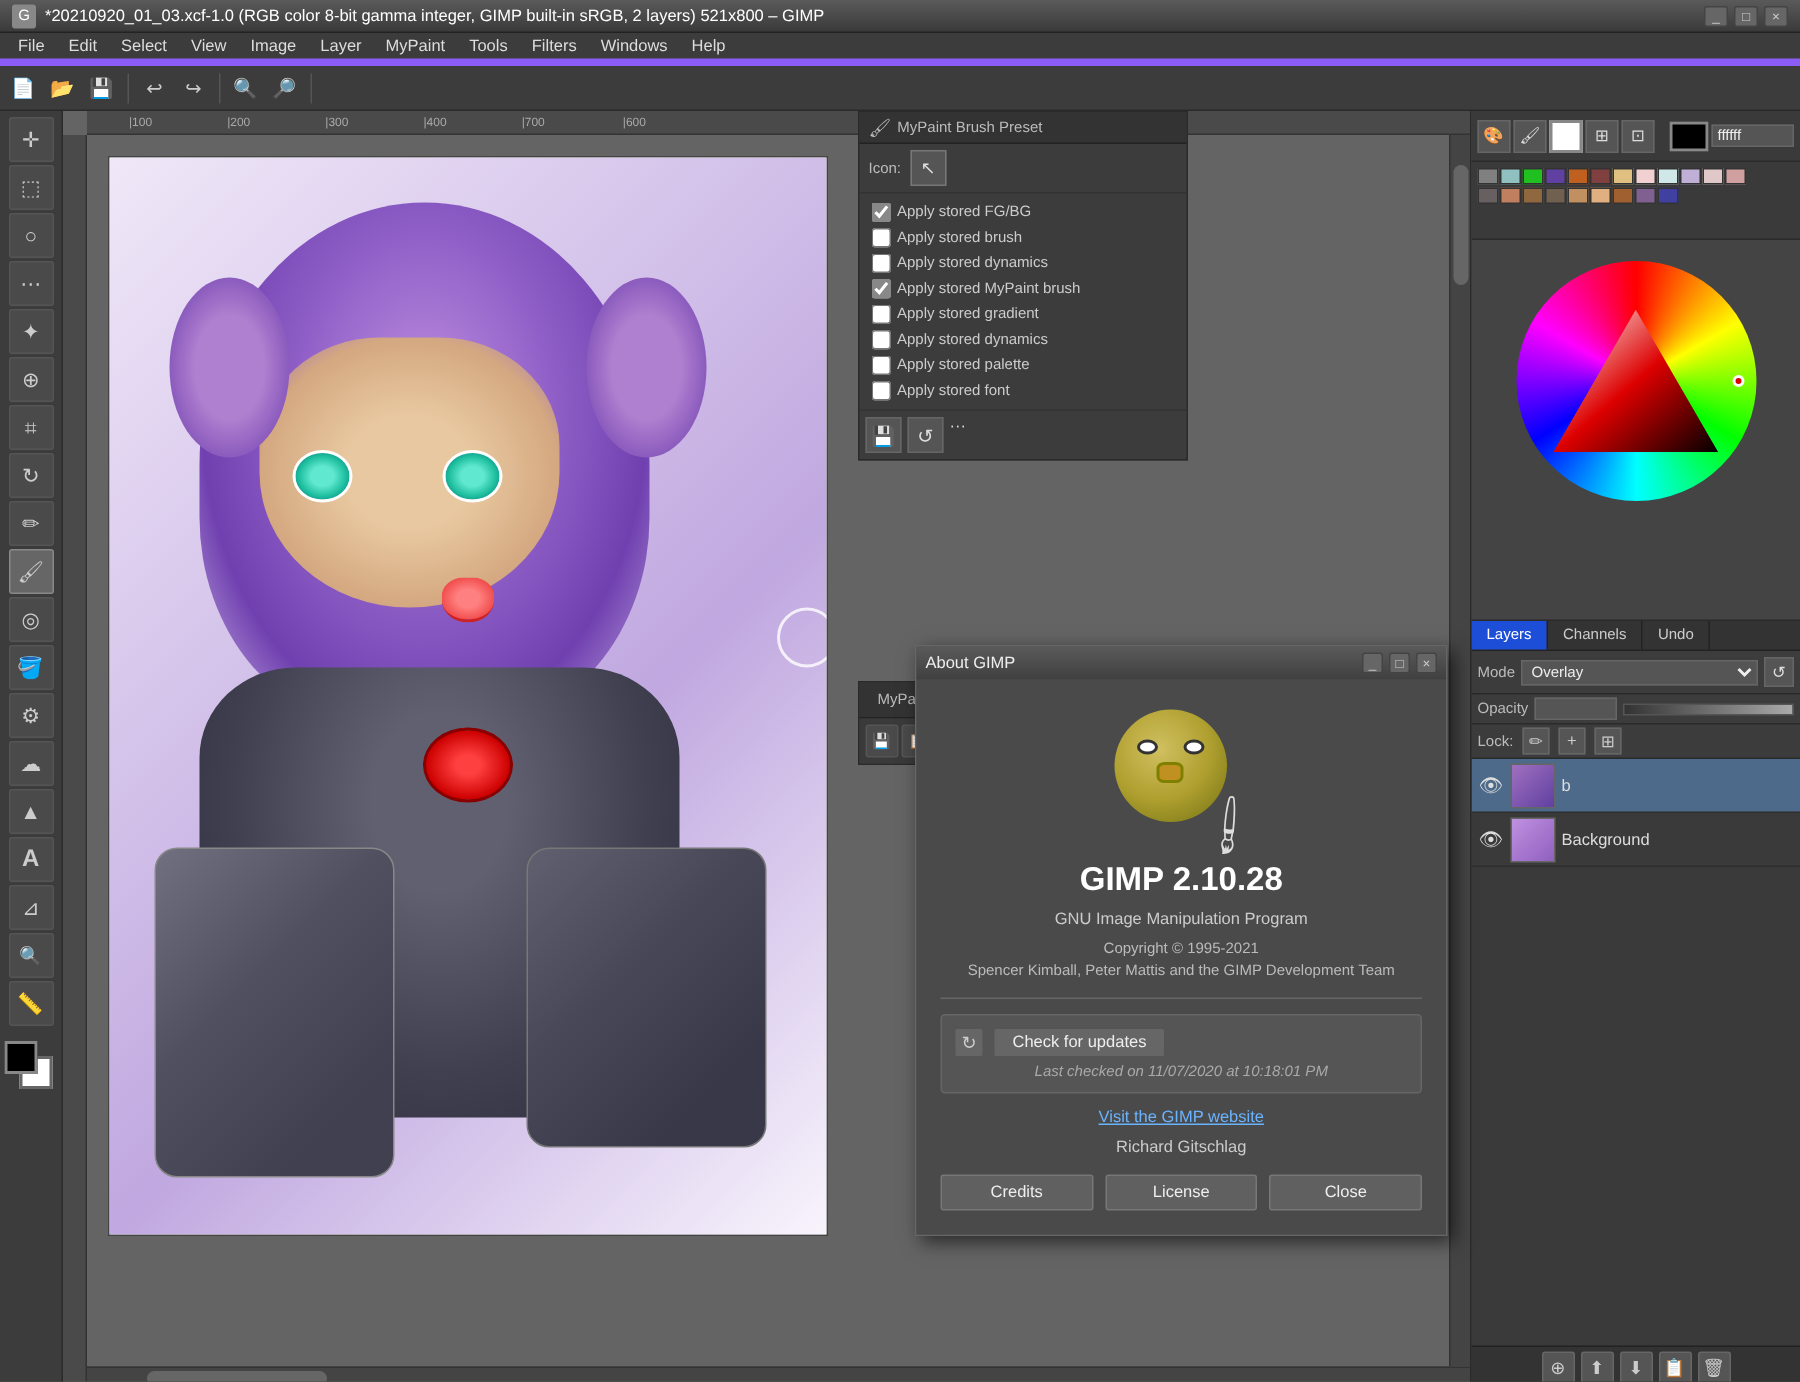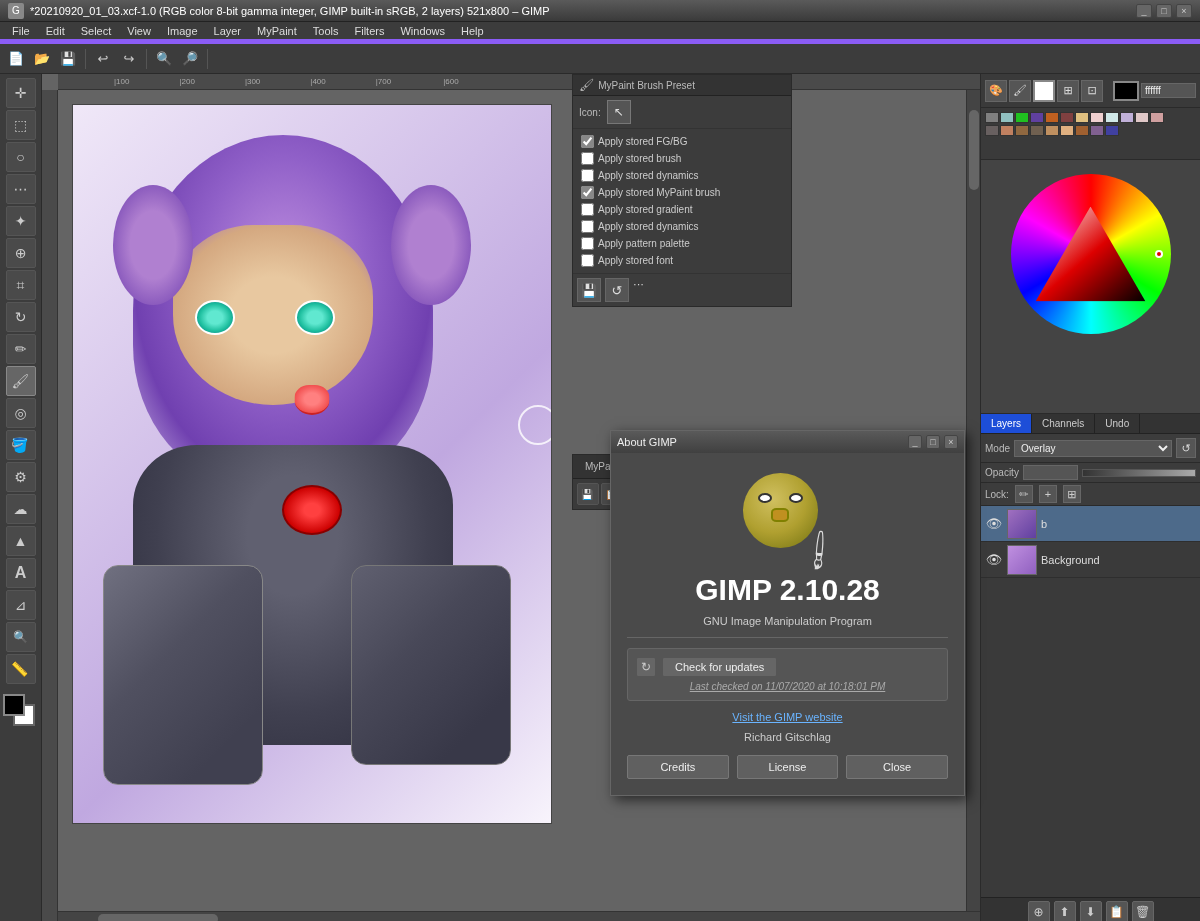--- a/index.html
+++ b/index.html
@@ -386,21 +386,21 @@
       padding: 20px 16px 16px;
       text-align: center;
       background: #4a4a4a;
     }
     #gimp-logo {
       width: 80px; height: 80px;
       margin: 0 auto 12px;
       position: relative;
     }
     #about-version {
-      font-size: 30px;
+      font-size: 22px;
       font-weight: bold;
       color: #fff;
       margin-bottom: 8px;
       text-align: center;
     }
     #about-subtitle {
       font-size: 11px;
       color: #ccc;
       margin-bottom: 6px;
     }
@@ -442,21 +442,20 @@
       color: #eee;
       font-size: 11px;
       padding: 3px 12px;
       cursor: pointer;
       border-radius: 2px;
     }
     #last-checked {
       font-size: 10px;
       color: #aaa;
       font-style: italic;
-      text-decoration: underline;
     }
     #gimp-website-link {
       color: #6ab4ff;
       font-size: 11px;
       text-decoration: underline;
       cursor: pointer;
       display: block;
       margin-bottom: 8px;
     }
     #about-author {
@@ -597,21 +596,21 @@
     <div style="position:relative; width:36px; height:36px; margin-top:8px;">
       <div style="position:absolute; top:0; left:0; width:22px; height:22px; background:#000; border:2px solid #888; z-index:2;"></div>
       <div style="position:absolute; top:10px; left:10px; width:22px; height:22px; background:#fff; border:2px solid #666; z-index:1;"></div>
     </div>
   </div>
 
   <div id="canvas-area">
 
     <div id="canvas-ruler-h">
       <div style="font-size:8px; color:#aaa; display:flex; width:100%; padding-left:4px; overflow:hidden;">
-        <span style="margin-left:52px;">|100</span>
+        <span style="margin-left:24px;">|100</span>
         <span style="margin-left:50px;">|200</span>
         <span style="margin-left:50px;">|300</span>
         <span style="margin-left:50px;">|400</span>
         <span style="margin-left:50px;">|700</span>
         <span style="margin-left:52px;">|600</span>
       </div>
     </div>
 
     <div id="canvas-ruler-v"></div>
 
@@ -681,21 +680,21 @@
         <div class="brush-option">
           <input type="checkbox" style="">
           <span>Apply stored gradient</span>
         </div>
         <div class="brush-option">
           <input type="checkbox" style="">
           <span>Apply stored dynamics</span>
         </div>
         <div class="brush-option">
           <input type="checkbox" style="">
-          <span>Apply pattern palette</span>
+          <span>Apply stored palette</span>
         </div>
         <div class="brush-option">
           <input type="checkbox" style="">
           <span>Apply stored font</span>
         </div>
       </div>
       <div style="display:flex; gap:4px; padding:4px; border-top:1px solid #333; justify-content:center;">
         <div style="width:24px; height:24px; background:#555; border:1px solid #666; display:flex; align-items:center; justify-content:center; font-size:13px; cursor:pointer;">💾</div>
         <div style="width:24px; height:24px; background:#555; border:1px solid #666; display:flex; align-items:center; justify-content:center; font-size:13px; cursor:pointer;">↺</div>
         <div style="flex:1;">···</div>
@@ -846,20 +845,24 @@
 
           <div style="position:absolute; top:35px; left:28px; width:18px; height:14px; background:#c09020; border-radius:30%; border:2px solid #808000;"></div>
         </div>
       </div>
 
       <div style="position:absolute; bottom:-4px; right:-4px; font-size:28px; transform:rotate(-40deg);">🖌</div>
     </div>
 
     <div id="about-version">GIMP 2.10.28</div>
     <div id="about-subtitle">GNU Image Manipulation Program</div>
+    <div id="about-copyright">
+      Copyright © 1995-2021<br>
+      Spencer Kimball, Peter Mattis and the GIMP Development Team
+    </div>
 
     <div id="about-divider"></div>
 
     <div id="about-update-section">
       <div id="update-btn-row">
         <div class="refresh-icon">↻</div>
         <button id="check-updates-btn">Check for updates</button>
       </div>
       <div id="last-checked">Last checked on 11/07/2020 at 10:18:01 PM</div>
     </div>

